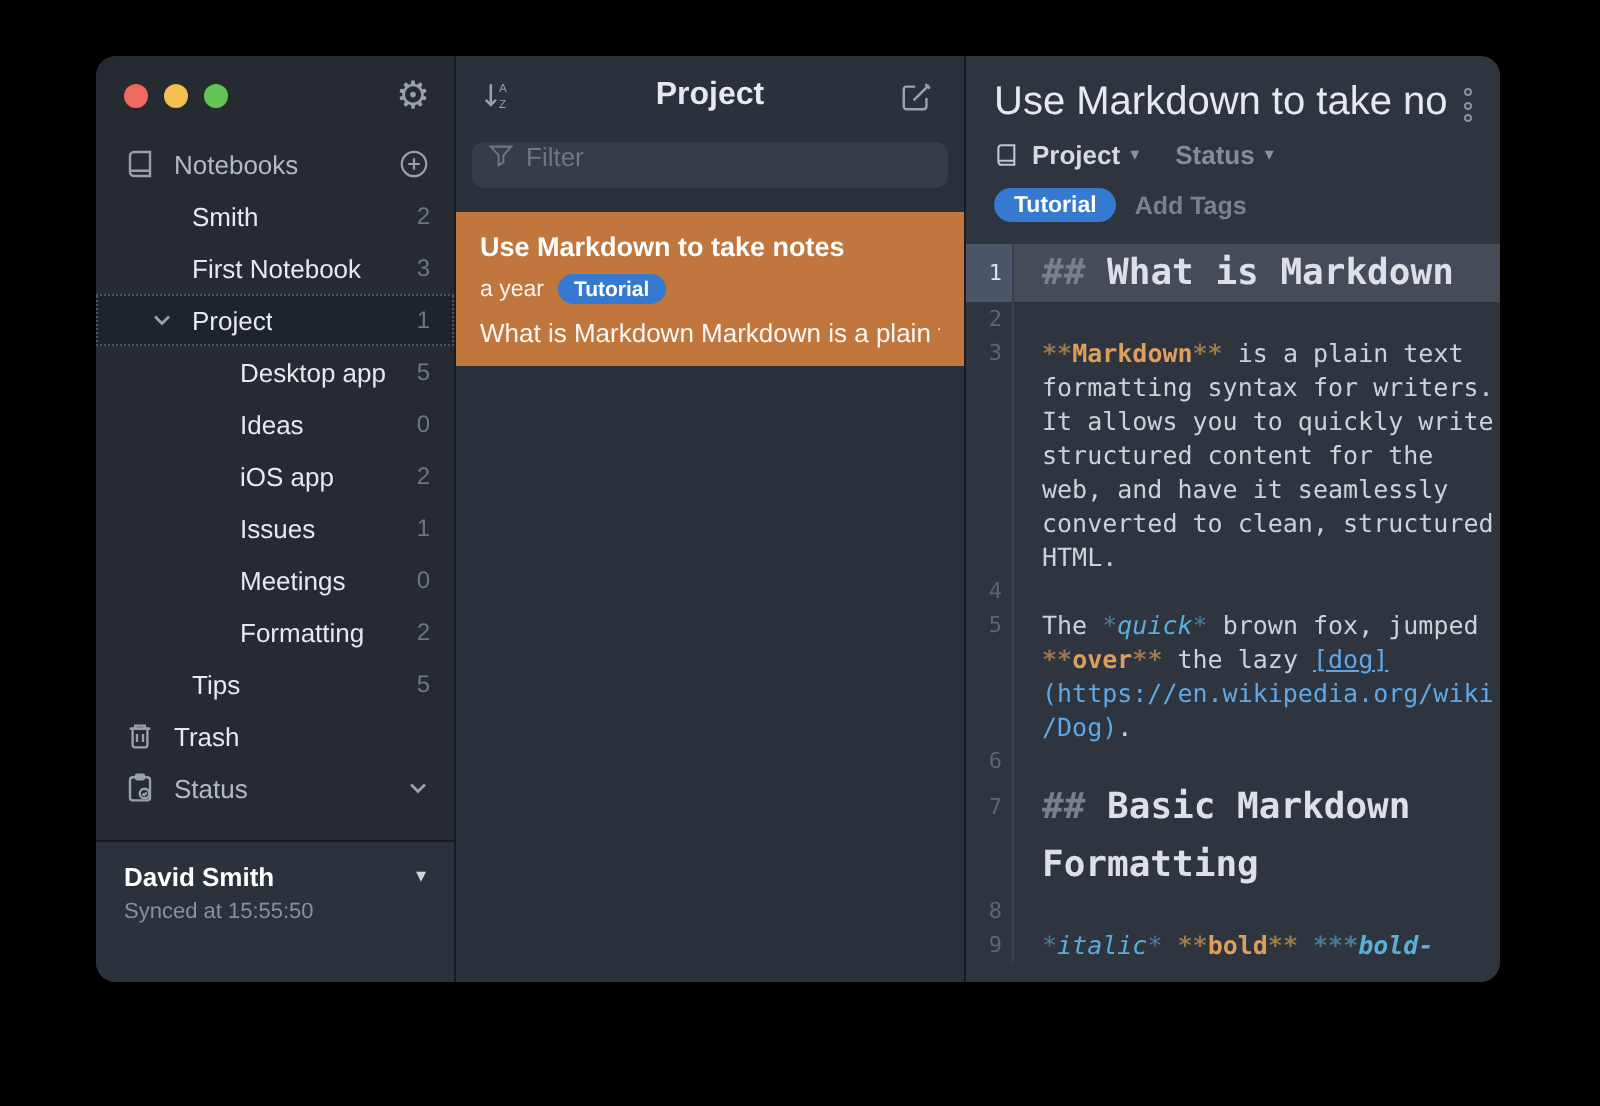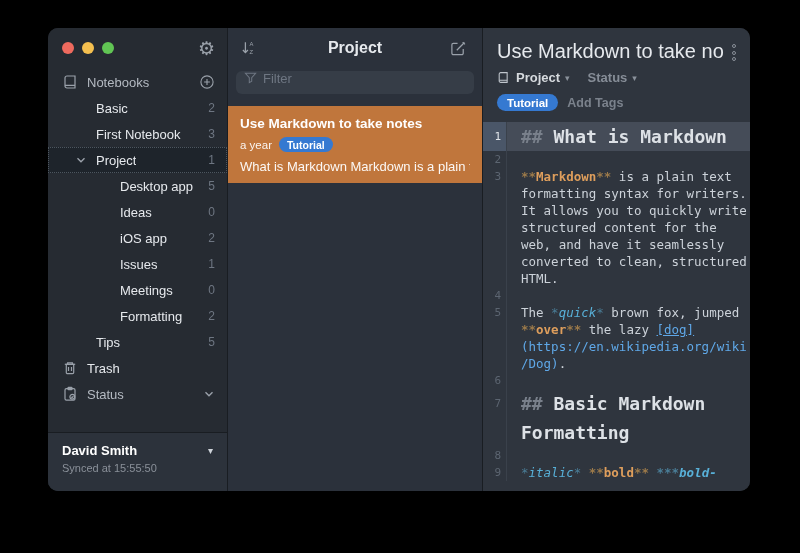--- a/index.html
+++ b/index.html
@@ -36,21 +36,21 @@
     color:var(--text_bright);white-space:nowrap;}
   .srow.muted .slabel{color:var(--text_mid);}
   .srow.lvl1{padding-left:48px;} .srow.lvl2{padding-left:72px;}
   .srow.sel{background:var(--selected_row);outline:1px dotted #4d565f;outline-offset:-1px;}
   .sb-icon{width:16px;height:16px;margin-right:9px;color:var(--icon_gray);flex:none;}
   .sb-chev{width:12px;height:12px;margin-left:-21px;margin-right:9px;color:var(--icon_gray);flex:none;}
   .slabel{overflow:hidden;text-overflow:ellipsis;}
   .scount{margin-left:auto;color:var(--text_dim);font-size:12px;}
   .sb-plus{margin-left:auto;width:16px;height:16px;color:var(--icon_gray);}
   .sb-chev-r{margin-left:auto;width:12px;height:12px;color:var(--icon_gray);}
-  .user-area{flex:none;height:59px;background:var(--user_bg);border-top:1px solid var(--border_dark);
+  .user-area{flex:none;height:71px;background:var(--user_bg);border-top:1px solid var(--border_dark);
     padding:10px 14px 0;}
   .user-row{display:flex;align-items:center;color:#fff;font-size:13px;font-weight:bold;}
   .user-caret{margin-left:auto;color:#cfd4da;font-size:10px;font-family:"DejaVu Sans",sans-serif;}
   .synced{margin-top:4px;font-size:11px;color:#8a9099;}
 
   
   .notelist{width:255px;flex:none;background:var(--pane_mid);border-right:1px solid var(--border_dark);
     display:flex;flex-direction:column;}
   .nl-header{height:40px;flex:none;display:flex;align-items:center;padding:0 12px;}
   .nl-title{flex:1;text-align:center;color:var(--text_bright);font-size:16px;font-weight:bold;}
@@ -132,21 +132,21 @@
           </span>
           <span class="slabel">Notebooks</span>
           <span class="sb-plus">
             <svg viewBox="0 0 16 16" width="16" height="16" fill="none" stroke="currentColor" stroke-width="1.1">
               <circle cx="8" cy="8" r="6.1"></circle>
               <path d="M8 5.1v5.8M5.1 8h5.8"></path>
             </svg>
           </span>
         </div>
         <div class="srow lvl1">
-          <span class="slabel">Basic</span>
+          <span class="slabel">Smith</span>
           <span class="scount">2</span>
         </div>
         <div class="srow lvl1">
           <span class="slabel">First Notebook</span>
           <span class="scount">3</span>
         </div>
         <div class="srow lvl1 sel">
           <span class="sb-chev">
             <svg viewBox="0 0 12 12" width="12" height="12" fill="none" stroke="currentColor" stroke-width="1.4">
               <path d="M2.5 4.2L6 7.7l3.5-3.5"></path>

